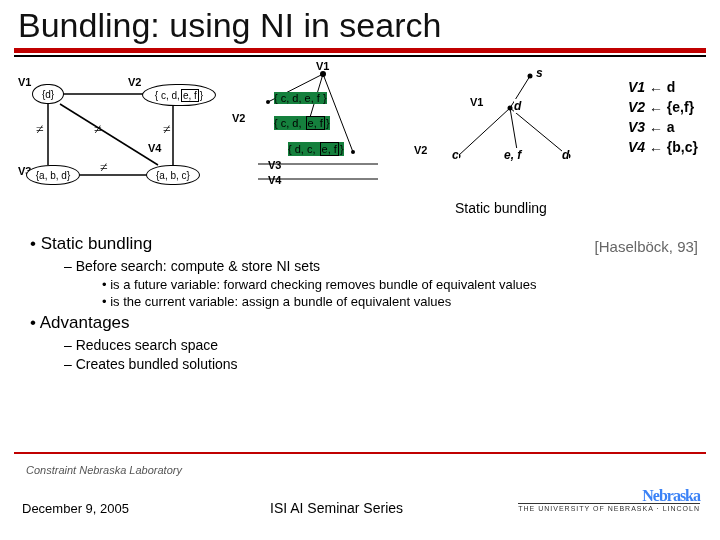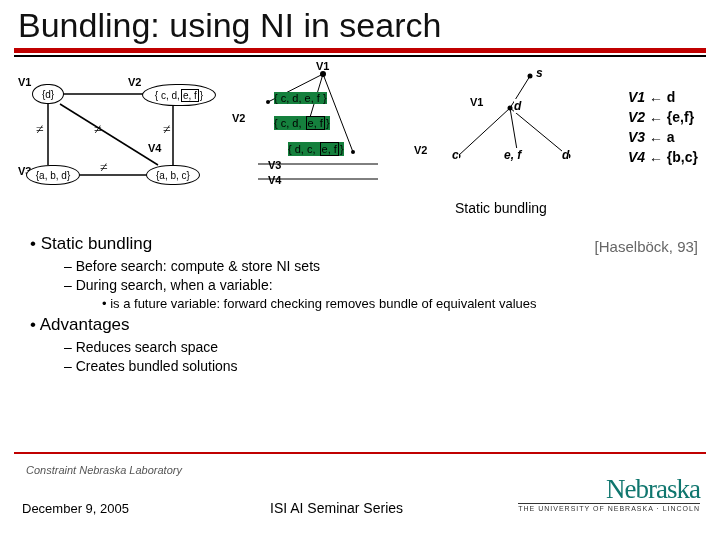--- a/index.html
+++ b/index.html
@@ -52,21 +52,21 @@
   .tlab { position: absolute; font-weight: bold; font-size: 11px; }
   .tnode { position: absolute; background: #15803d; white-space: nowrap; font-size: 11px; }
   .efbox { display: inline-block; border: 1px solid #000; padding: 0 1px; margin: 0 1px; }
 
   
   .dyn { position: absolute; left: 410px; top: 66px; width: 190px; height: 140px; font-size: 11px; }
   .dyn svg { position: absolute; left: 0; top: 0; width: 100%; height: 100%; }
   .dn { position: absolute; background: #fff; font-style: italic; font-size: 12px; font-weight: bold; white-space: nowrap; }
 
   
-  .assign { position: absolute; right: 22px; top: 88px; font-size: 14px; line-height: 1.35; font-weight: bold; }
+  .assign { position: absolute; right: 22px; top: 78px; font-size: 14px; line-height: 1.35; font-weight: bold; }
   .assign span.var { font-style: italic; }
   .assign .arrow { font-family: serif; }
 
   .staticb { position: absolute; left: 455px; top: 200px; font-size: 14px; }
   .cref { position: absolute; right: 22px; top: 238px; font-size: 15px; color: #666; }
 
   
   .content { position: absolute; left: 30px; top: 230px; right: 20px; font-size: 15px; color: #000; }
   .content .b1 { margin: 4px 0 4px 0; font-size: 17px; }
   .content .b2 { margin: 3px 0 3px 34px; font-size: 14px; }
@@ -74,21 +74,21 @@
   .content .b1::before { content: "• "; }
   .content .b2::before { content: "– "; }
   .content .b3::before { content: "• "; }
 
   
   .footer-line { position: absolute; left: 14px; right: 14px; bottom: 86px; height: 2px; background: #c00000; }
   .lab { position: absolute; left: 26px; bottom: 64px; font-size: 11px; font-style: italic; color: #555; }
   .date { position: absolute; left: 22px; bottom: 24px; font-size: 13px; }
   .series { position: absolute; left: 270px; bottom: 24px; font-size: 14px; }
   .logo { position: absolute; right: 20px; bottom: 28px; text-align: right; }
-  .logo .n { font-family: "Times New Roman", serif; font-size: 27px; color: #0f766e; font-weight: normal; letter-spacing: -1px; }
+  .logo .n { font-family: "Times New Roman", serif; font-size: 16px; color: #3b82f6; font-weight: bold; letter-spacing: -1px; }
   .logo .sub { font-size: 7px; letter-spacing: 1px; color: #333; margin-top: -2px; border-top: 1px solid #333; padding-top: 1px; }
 </style>
 </head>
 <body>
 <div class="slide">
 
 <div class="title">Bundling: using NI in search</div>
 <div class="titlebar">
   <div class="bar1"></div>
       <div class="bar2"></div>
@@ -174,22 +174,22 @@
     <div><span class="var">V3</span> <span class="arrow">←</span><span> a</span></div>
     <div><span class="var">V4</span> <span class="arrow">←</span><span> {b,c}</span></div>
   </div>
 
   <div class="staticb">Static bundling</div>
   <div class="cref">[Haselböck, 93]</div>
 
   <div class="content">
     <div class="b1">Static bundling</div>
     <div class="b2">Before search: compute &amp; store NI sets</div>
-    <div class="b2">During search, when a variable:</div>
     <div class="b3">is a future variable: forward checking removes bundle of equivalent values</div>
+    <div class="b3">is the current variable: assign a bundle of equivalent values</div>
     <div class="b1">Advantages</div>
     <div class="b2">Reduces search space</div>
     <div class="b2">Creates bundled solutions</div>
   </div>
 
   <div class="footer-line"></div>
   <div class="lab">Constraint Nebraska Laboratory</div>
   <div class="date">December 9, 2005</div>
   <div class="series">ISI AI Seminar Series</div>
   <div class="logo">

